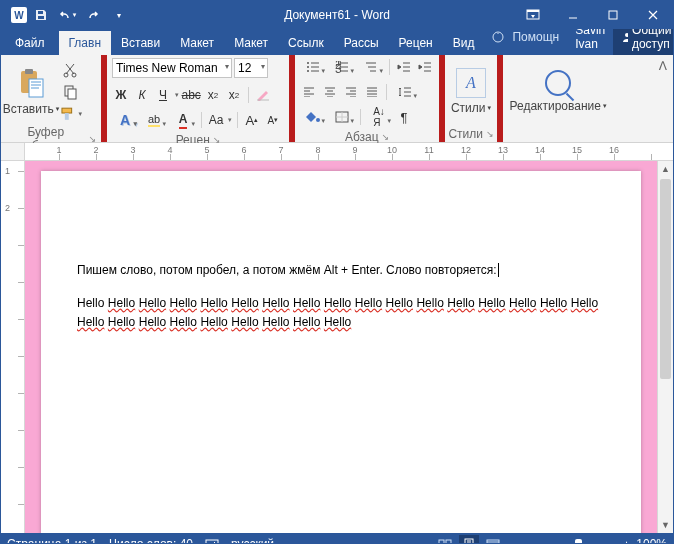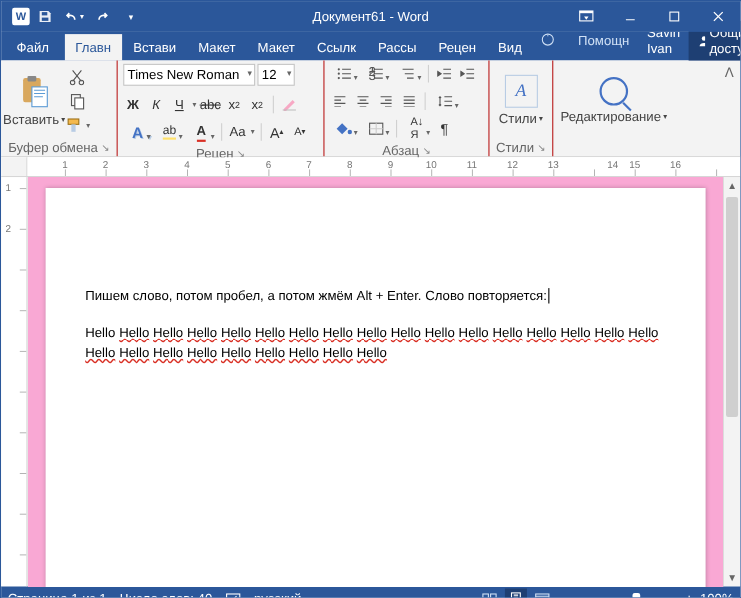--- a/index.html
+++ b/index.html
@@ -8,25 +8,25 @@
 .qat{display:flex;align-items:center;padding-left:6px;gap:2px}
 .qat-btn{width:24px;height:24px;display:flex;align-items:center;justify-content:center;color:#fff}
 .title-center{position:absolute;left:50%;transform:translateX(-50%);font-size:12px;color:#fff}
 .winbtns{margin-left:auto;display:flex;align-items:center}
 .winbtn{width:40px;height:28px;display:flex;align-items:center;justify-content:center;color:#fff}
 .ribtab-row{background:#2b579a;height:26px;display:flex;align-items:flex-end;color:#fff}
 .ribtab{padding:5px 10px;font-size:12px;color:#fff;cursor:pointer;white-space:nowrap}
 .ribtab.active{background:#f3f3f3;color:#2b579a}
 .ribtab.file{padding:5px 14px}
 .rib-right{margin-left:auto;display:flex;align-items:center;padding-right:4px}
-.rib-right .tell{display:flex;align-items:flex-start;gap:21px;padding:4px 8px;color:#cfe0f5}
+.rib-right .tell{display:flex;align-items:center;gap:8px;padding:4px 8px;color:#cfe0f5}
 .rib-right .user{padding:4px 8px}
 .rib-right .share{display:flex;align-items:center;gap:4px;padding:4px 8px;background:#1e3f73}
 .ribbon{background:#f3f3f3;height:88px;display:flex;border-bottom:1px solid #d3d3d3}
-.grp{border-right:1px solid #b91c1c;display:flex;flex-direction:column;padding:3px 5px 1px}
+.grp{border-right:6px solid #b91c1c;display:flex;flex-direction:column;padding:3px 5px 1px}
 .grp-body{flex:1;display:flex;align-items:flex-start;gap:4px}
 .grp-label{text-align:center;font-size:11px;color:#666;padding-top:1px;display:flex;justify-content:center;align-items:center;gap:3px}
 .bigbtn{display:flex;flex-direction:column;align-items:center;justify-content:center;width:50px;height:66px;gap:3px}
 .bigbtn .icn{width:32px;height:32px}
 .bigbtn .lbl{font-size:11px;color:#444;display:flex;align-items:center;gap:2px}
 .smallcol{display:flex;flex-direction:column;gap:2px;padding-top:2px}
 .smbtn{width:20px;height:20px;display:flex;align-items:center;justify-content:center;color:#555}
 .smbtn.fp{width:22px}
 .font-row{display:flex;align-items:center;gap:2px;margin-bottom:4px}
 .combo{background:#fff;border:1px solid #c4c4c4;height:20px;display:flex;align-items:center;padding:0 3px;position:relative}
@@ -379,21 +379,21 @@
       <span class="num" style="left: 145px;">4</span>
       <span class="num" style="left: 182px;">5</span>
       <span class="num" style="left: 219px;">6</span>
       <span class="num" style="left: 256px;">7</span>
       <span class="num" style="left: 293px;">8</span>
       <span class="num" style="left: 330px;">9</span>
       <span class="num" style="left: 367px;">10</span>
       <span class="num" style="left: 404px;">11</span>
       <span class="num" style="left: 441px;">12</span>
       <span class="num" style="left: 478px;">13</span>
-      <span class="num" style="left: 532px;">14</span>
+      <span class="num" style="left: 515px;">14</span>
       <span class="num" style="left: 552px;">15</span>
       <span class="num" style="left: 589px;">16</span>
     </div>
 </div>
 
 <div class="doc-area">
   <div class="ruler-v" id="ruler-v-scale">
       <span class="num" style="top: 10px;">1</span>
       <span class="num" style="top: 47px;">2</span>
     </div>

